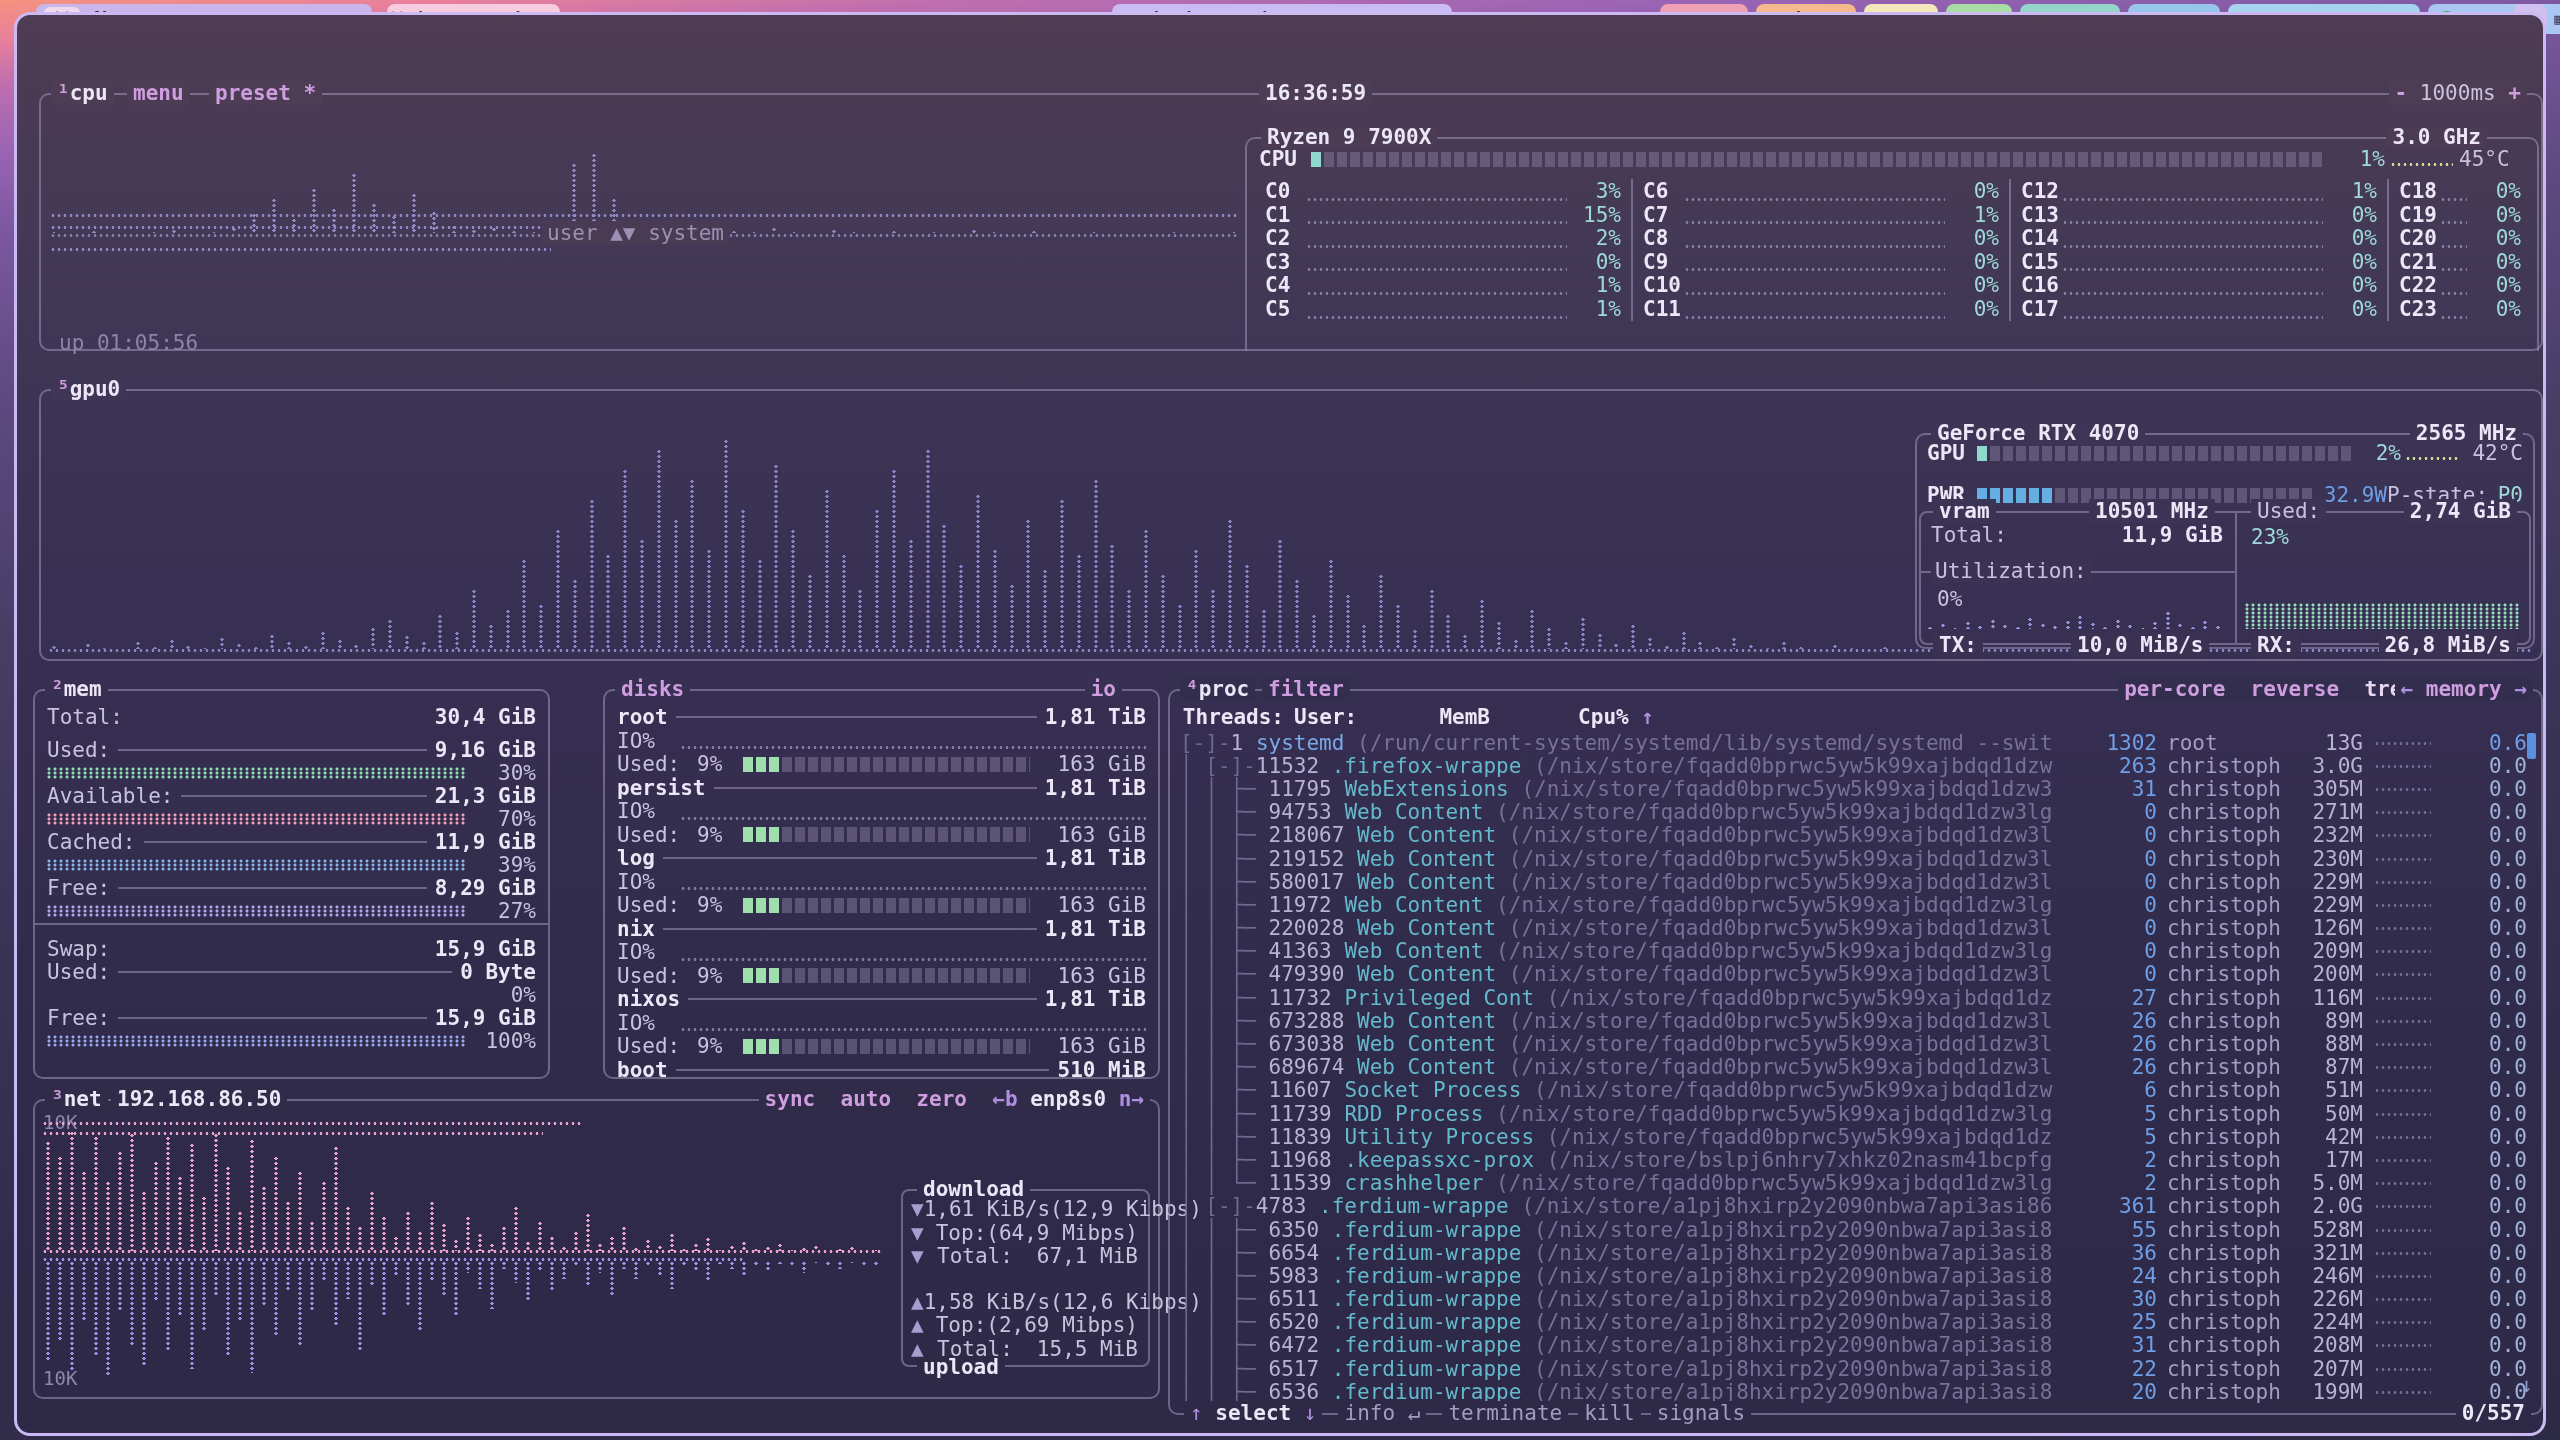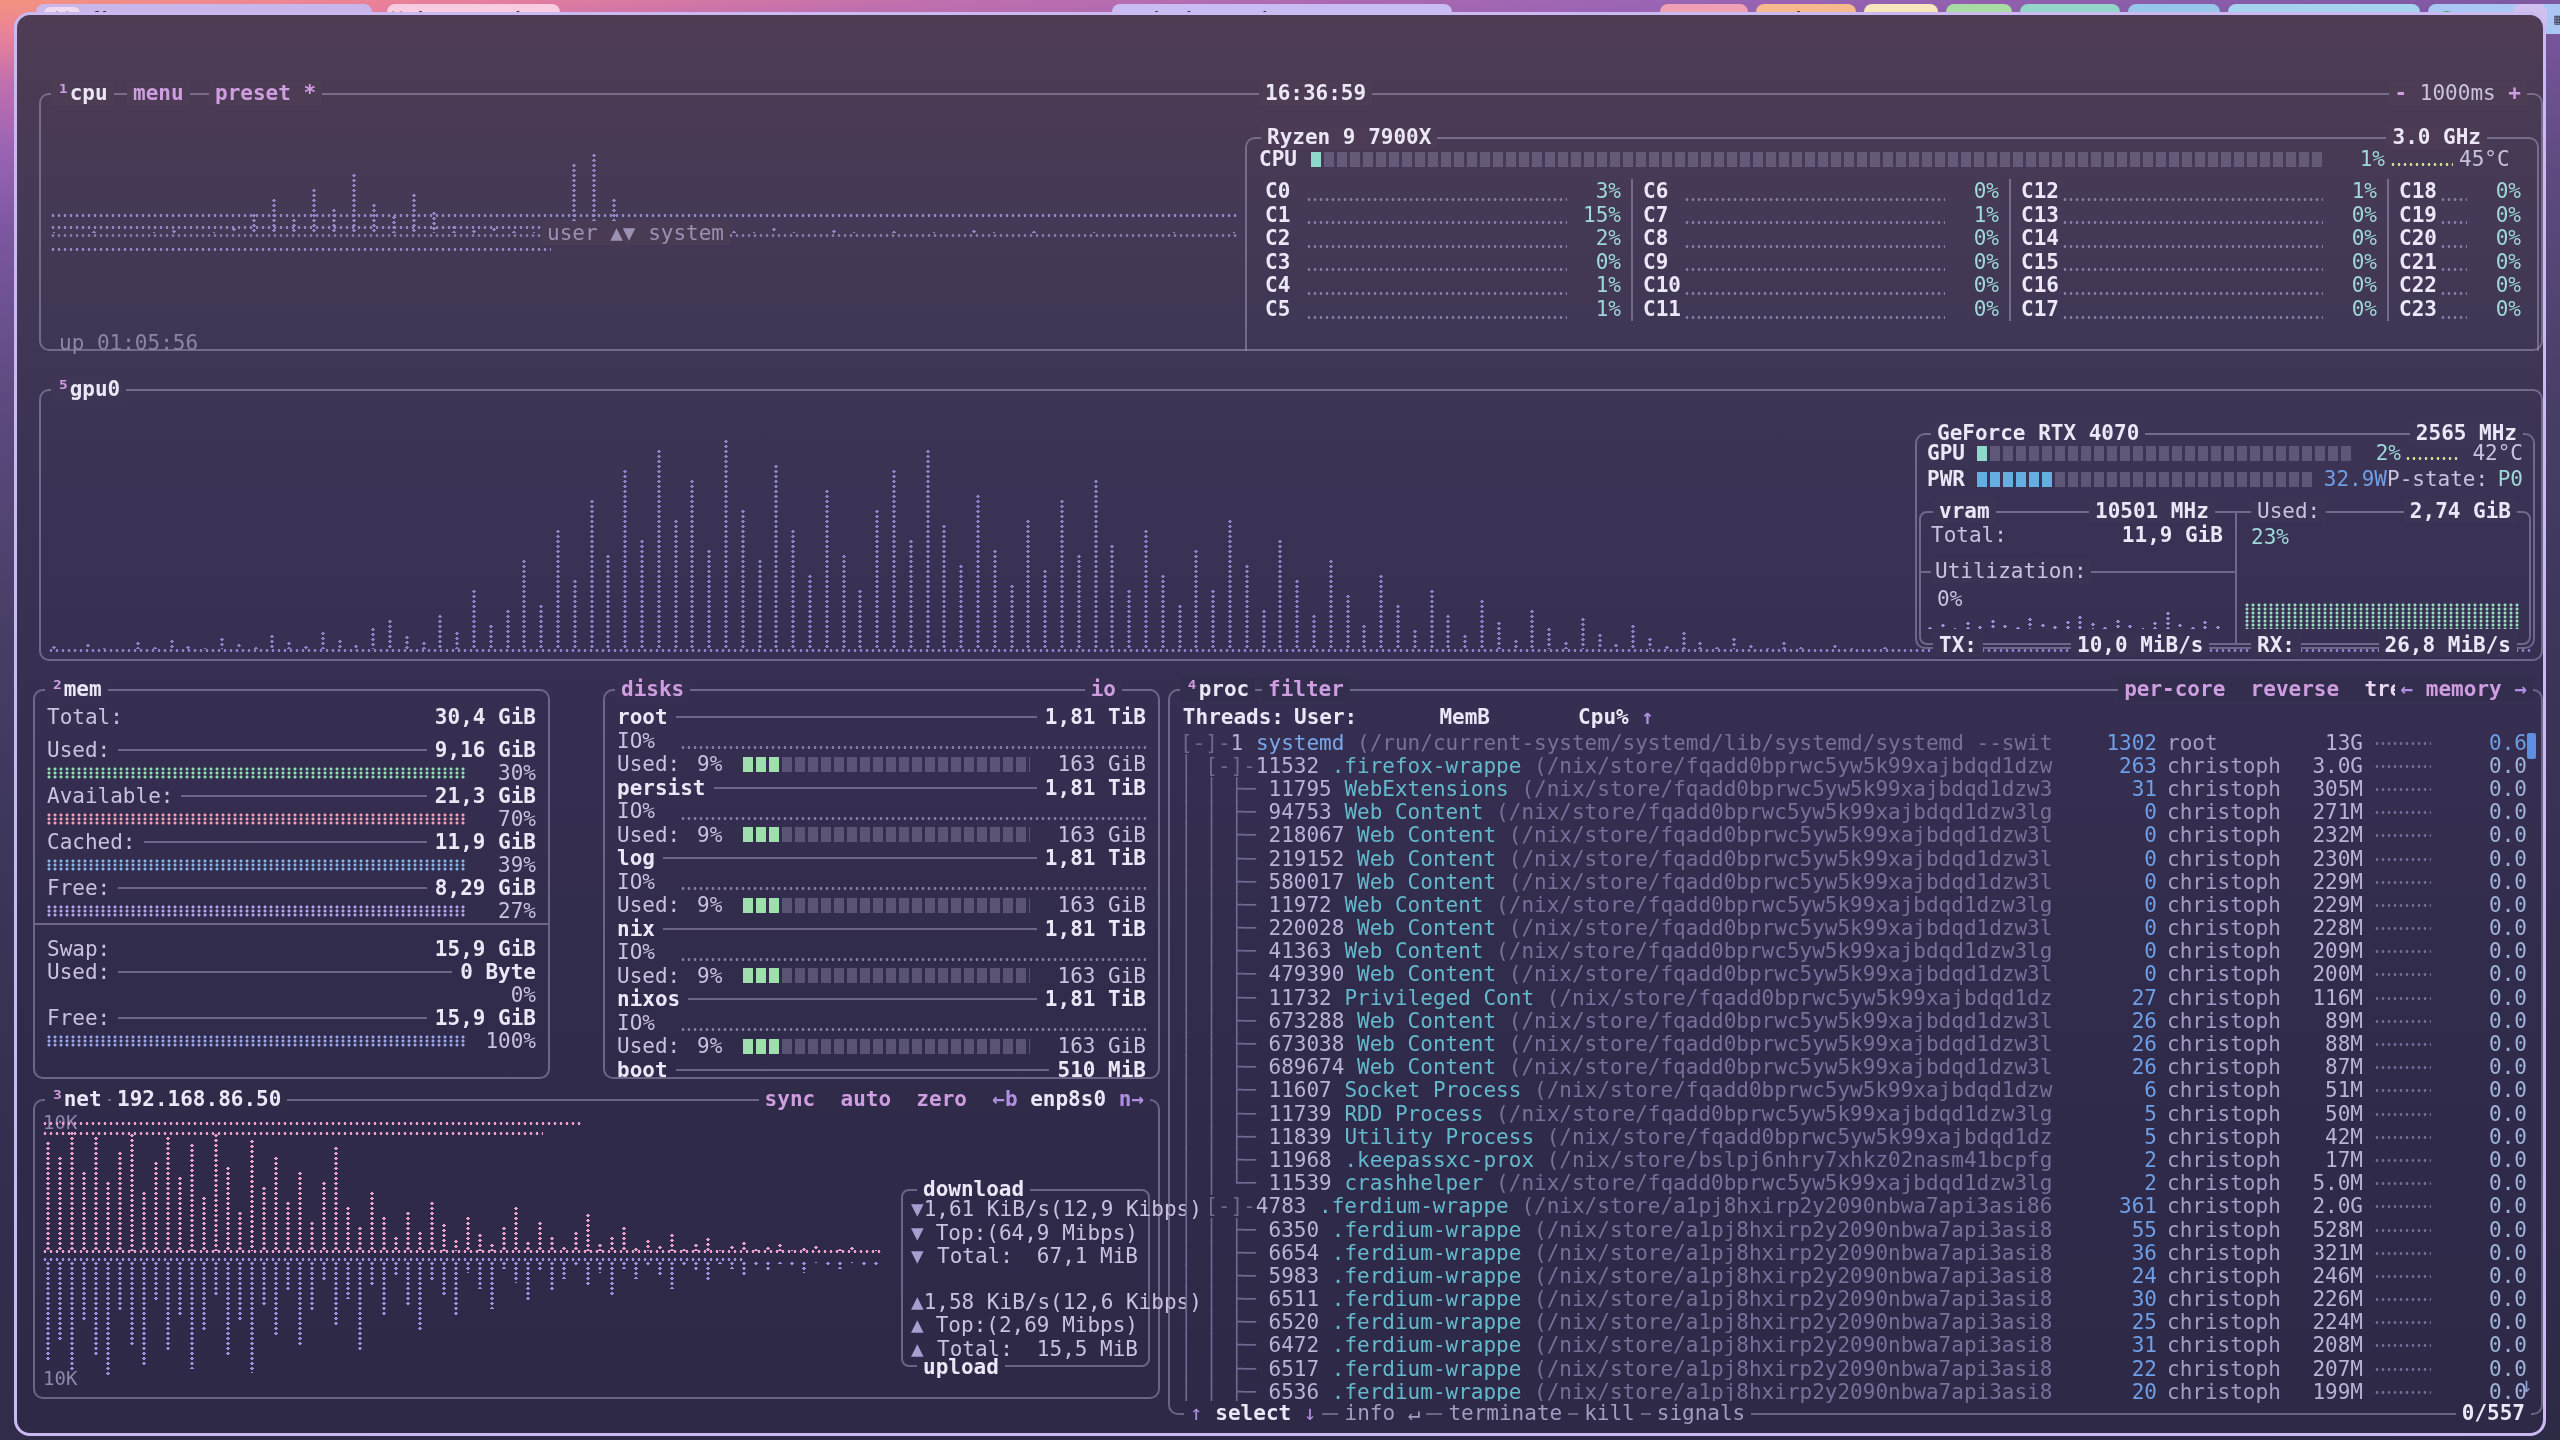--- a/index.html
+++ b/index.html
@@ -469,21 +469,21 @@
       <span class="tag b" style="right:10px;background:#3e3556">2565 MHz</span>
       <div class="row" style="top:6px;left:10px;right:10px">
         <span class="b" style="width:50px">GPU</span>
         <span class="blk" style="flex:1">
             <i style="width:13px;--fc:#8fd8cc"></i>
           </span>
         <span class="teal" style="width:50px;text-align:right">2%</span>
         <span class="hdots" style="width:52px;margin:0 5px;color:var(--yellow);align-self:center;margin-top:10px"></span>
         <span style="width:60px;text-align:right">42°C</span>
       </div>
-      <div class="row" style="top:32px;left:10px;right:10px">
+      <div class="row" style="top:48px;left:10px;right:10px">
         <span class="b" style="width:50px">PWR</span>
         <span class="blk" style="flex:1">
             <i style="width:78px;--fc:#64aee2"></i>
           </span>
         <span class="bluetx" style="width:74px;text-align:right">32.9W</span>
         <span style="width:100px;text-align:right">P-state:</span>
         <span class="teal" style="width:36px;text-align:right">P0</span>
       </div>
 
       <div style="position:absolute;left:2px;right:2px;top:76px;bottom:2px;border:2px solid var(--bor);border-radius:8px">
@@ -1001,21 +1001,21 @@
           <span class="pmem">229M</span>
           <span class="pmeter">
             <span class="hdots"></span>
           </span>
           <span class="pcpu">0.0</span>
         </div>
         <div class="prow">
           <span class="pnm"><span class="ptree">│ │ ├─ </span><span class="ppid">220028 </span><span class="nm teal-name">Web Content </span><span class="pcmd">(/nix/store/fqadd0bprwc5yw5k99xajbdqd1dzw3lg-firefox-140.0.4/lib/firefo)</span></span>
           <span class="pthreads">0</span>
           <span class="puser">christoph</span>
-          <span class="pmem">228M</span>
+          <span class="pmem">126M</span>
           <span class="pmeter">
             <span class="hdots"></span>
           </span>
           <span class="pcpu">0.0</span>
         </div>
         <div class="prow">
           <span class="pnm"><span class="ptree">│ │ ├─ </span><span class="ppid">41363 </span><span class="nm teal-name">Web Content </span><span class="pcmd">(/nix/store/fqadd0bprwc5yw5k99xajbdqd1dzw3lg-firefox-140.0.4/lib/firefox)</span></span>
           <span class="pthreads">0</span>
           <span class="puser">christoph</span>
           <span class="pmem">209M</span>

